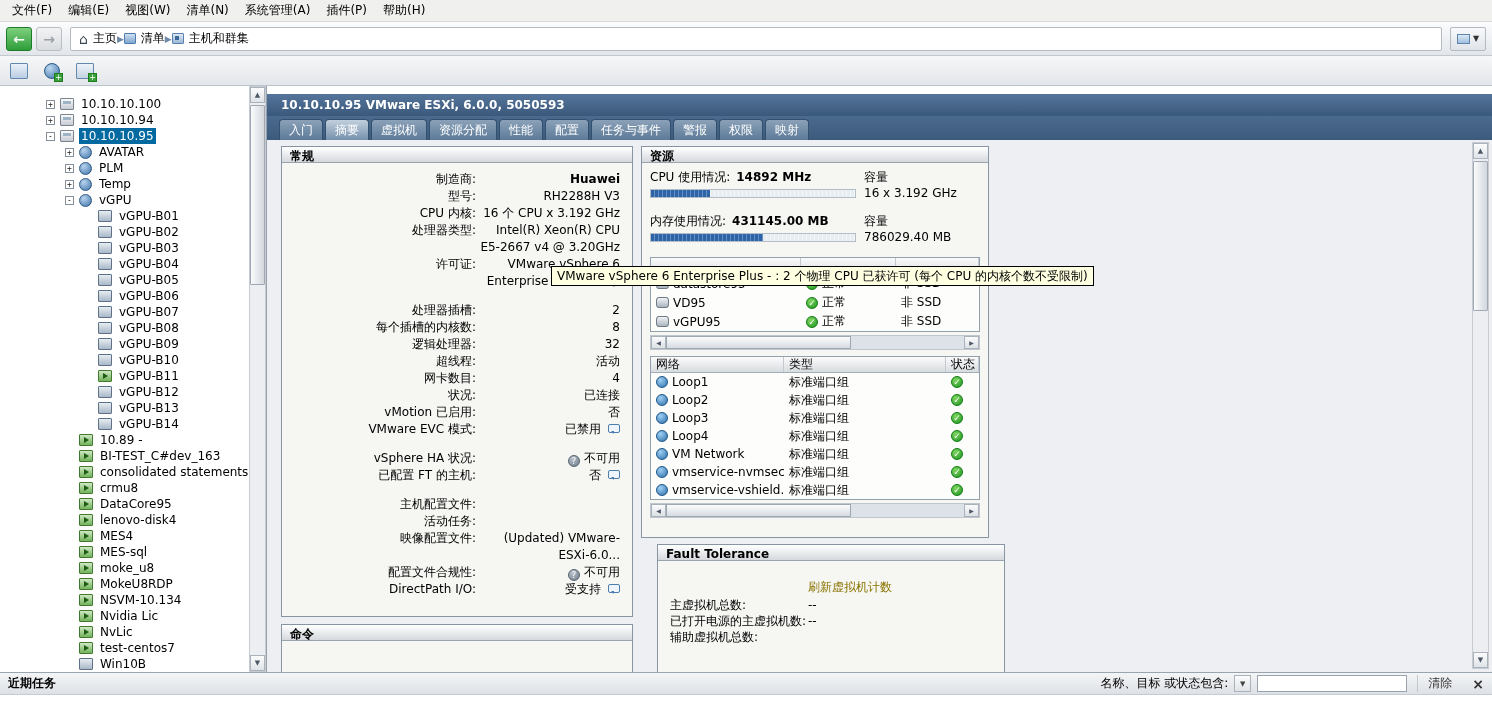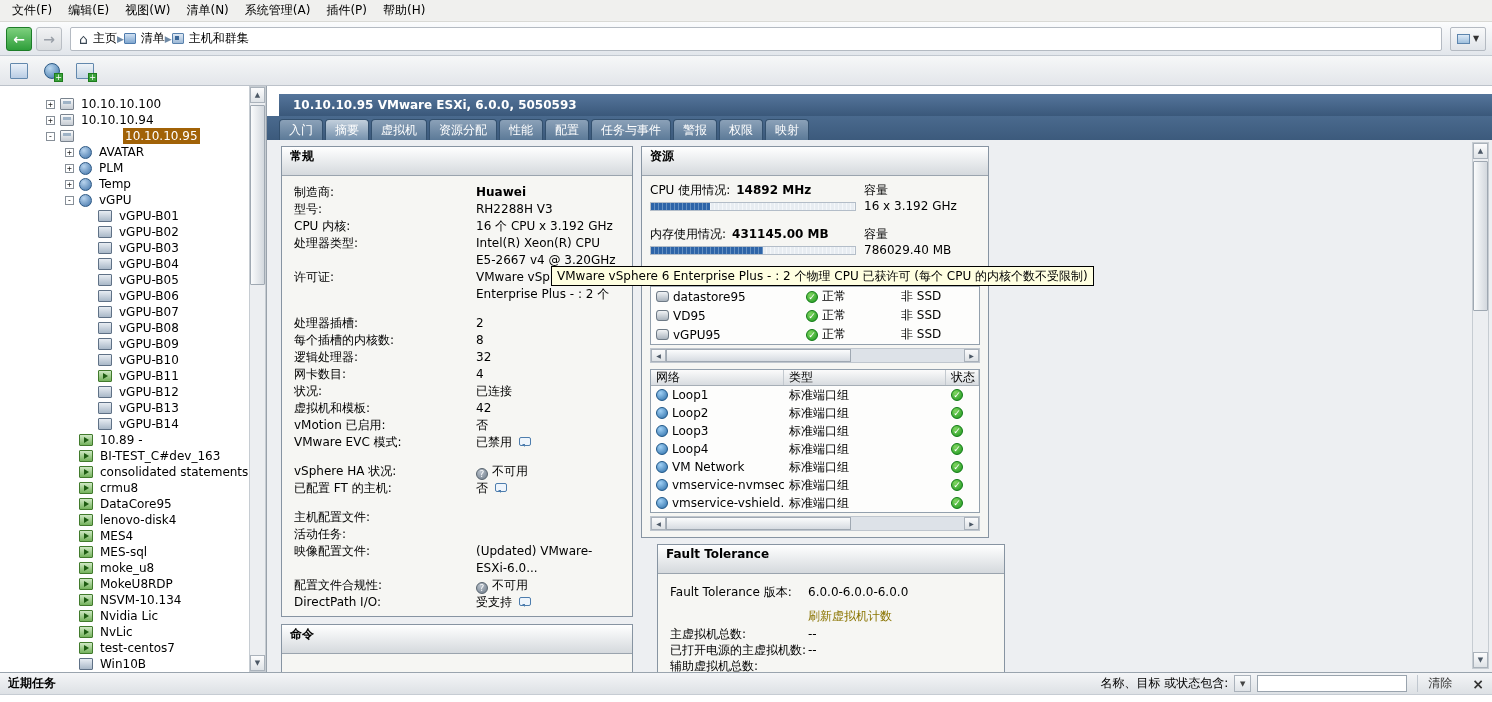--- a/index.html
+++ b/index.html
@@ -57,53 +57,53 @@
   .exp{flex:0 0 9px;width:9px;height:9px;border:1px solid #878f98;background:#fff;font:8px/7px "DejaVu Sans Mono","Liberation Mono",monospace;text-align:center;color:#222;margin-right:5px;}
   .exp.none{visibility:hidden;}
   .ticon{flex:0 0 14px;width:14px;height:12px;margin-right:5px;position:relative;}
   .ticon.host{background:linear-gradient(#fafbfc,#c6ccd3);border:1px solid #79838e;border-radius:1px;}
   .ticon.host::after{content:"";position:absolute;left:2px;top:2px;right:2px;height:3px;background:#9fb3c6;}
   .ticon.pool{flex:0 0 13px;width:13px;height:13px;border-radius:50%;background:radial-gradient(circle at 35% 30%,#b8d4ee,#3f72a8);border:1px solid #2d5884;}
   .ticon.vm{background:linear-gradient(#e8edf3,#a9b8c8);border:1px solid #5f7186;border-radius:1px;}
   .ticon.vm.on{background:linear-gradient(#cfe8c4,#74b25c);border:1px solid #417a2c;}
   .ticon.vm.on::after{content:"";position:absolute;left:4px;top:2px;border-left:5px solid #1e5c12;border-top:3px solid transparent;border-bottom:3px solid transparent;}
   .tlabel{padding:0 2px;}
-  .trow.selected .tlabel{background:#a16207;color:#fff;margin-left:44px;}
+  .trow.selected .tlabel{background:#0369a1;color:#fff;}
 
   
   .vscroll{position:absolute;width:17px;background:#eceef1;border:1px solid #c6ccd2;}
   .tree-vscroll{top:0;right:0;bottom:0;}
   .main-vscroll{top:2px;right:3px;bottom:3px;}
   .sb-btn{position:absolute;left:0;width:15px;height:16px;background:linear-gradient(#fcfcfd,#dfe3e7);border:1px solid #aab2bb;display:flex;align-items:center;justify-content:center;font-size:7px;color:#4c5866;}
   .sb-up{top:0;}
   .sb-up::before{content:"▲";}
   .sb-down{bottom:0;}
   .sb-down::before{content:"▼";}
   .sb-thumb{position:absolute;left:0;width:15px;background:linear-gradient(90deg,#fafbfc,#d3d8de);border:1px solid #9fa8b2;border-radius:1px;}
   .tree-thumb{top:18px;height:180px;}
   .main-thumb{top:18px;height:150px;}
 
   
   .main-content{position:absolute;top:86px;left:267px;right:0;bottom:30px;background:#fff;}
-  .obj-title{position:absolute;top:8px;left:12px;right:0;height:22px;background:linear-gradient(#55759b,#3a587a);color:#fff;font-weight:bold;line-height:22px;padding-left:14px;}
+  .obj-title{position:absolute;top:8px;left:0;right:0;height:22px;background:linear-gradient(#55759b,#3a587a);color:#fff;font-weight:bold;line-height:22px;padding-left:14px;}
   .tabstrip{position:absolute;top:30px;left:0;right:0;height:24px;background:linear-gradient(#4a6a8e,#3c5a7c);padding-left:12px;display:flex;align-items:flex-end;gap:2px;}
   .tab{height:21px;line-height:20px;padding:0 9px;color:#fff;background:linear-gradient(#8ba1b8,#5c7a98);border:1px solid #33506e;border-bottom:0;border-radius:4px 4px 0 0;cursor:pointer;white-space:nowrap;}
   .tab.active{background:linear-gradient(#c2cfdc,#7591ad);}
   .content-area{position:absolute;top:54px;left:0;right:0;bottom:0;background:#edeff2;overflow:hidden;}
 
   .panel{position:absolute;background:#f6f6f3;border:1px solid #8794a2;overflow:hidden;}
-  .panel-h{height:29px;line-height:19px;background:linear-gradient(#ffffff,#d5d9dd);border-bottom:1px solid #9aa4ae;font-weight:bold;padding-left:8px;}
+  .panel-h{height:16px;line-height:19px;background:linear-gradient(#ffffff,#d5d9dd);border-bottom:1px solid #9aa4ae;font-weight:bold;padding-left:8px;}
   .panel-general{left:14px;top:6px;width:352px;height:471px;}
   .panel-commands{left:14px;top:484px;width:352px;height:120px;}
   .panel-resources{left:374px;top:6px;width:348px;height:392px;}
   .panel-ft{left:390px;top:404px;width:348px;height:140px;}
 
   
   .gen-body{padding:8px 12px 0;}
-  .grow{display:flex;line-height:17px;min-height:17px;}
+  .grow{display:flex;line-height:17px;min-height:17px;text-align:right;}
   .grow.spacer{height:12px;min-height:12px;}
   .glabel{flex:0 0 182px;}
   .gvalue{flex:1;min-width:0;}
   .gvalue.bold .vtext{font-weight:bold;}
   .gvalue.clamp2 .vtext{display:block;max-height:34px;overflow:hidden;}
   .stat-ic{display:none;}
   .stat-ic.unavail{display:inline-block;width:12px;height:12px;border-radius:50%;background:radial-gradient(circle at 35% 30%,#b9c2cc,#6e7b88);border:1px solid #58646f;color:#fff;font-size:9px;line-height:11px;text-align:center;vertical-align:-2px;margin-right:4px;}
   .stat-ic.unavail::after{content:"?";}
   .bub{display:none;}
   .bub.show{display:inline-block;width:12px;height:9px;border:1px solid #4d7dad;border-radius:2px;background:#eef5fc;margin-left:7px;position:relative;}
@@ -527,35 +527,35 @@
             <div class="grow">
               <span class="glabel">每个插槽的内核数:</span>
               <span class="gvalue"><span class="vtext">8</span></span>
             </div>
 
             <div class="grow">
               <span class="glabel">逻辑处理器:</span>
               <span class="gvalue"><span class="vtext">32</span></span>
             </div>
 
+            <div class="grow">
+              <span class="glabel">超线程:</span>
+              <span class="gvalue"><span class="vtext">活动</span></span>
+            </div>
 
             <div class="grow">
               <span class="glabel">网卡数目:</span>
               <span class="gvalue"><span class="vtext">4</span></span>
             </div>
 
             <div class="grow">
               <span class="glabel">状况:</span>
               <span class="gvalue"><span class="vtext">已连接</span></span>
             </div>
 
-            <div class="grow">
-              <span class="glabel">虚拟机和模板:</span>
-              <span class="gvalue"><span class="vtext">42</span></span>
-            </div>
 
             <div class="grow">
               <span class="glabel">vMotion 已启用:</span>
               <span class="gvalue"><span class="vtext">否</span></span>
             </div>
 
             <div class="grow">
               <span class="glabel">VMware EVC 模式:</span>
               <span class="gvalue"><span class="vtext">已禁用</span><span class="bub show"></span></span>
             </div>
@@ -789,24 +789,20 @@
             <div class="hs-thumb"></div>
             <div class="hs-btn hs-right"></div>
           </div>
 
         </div>
       </div>
 
       <div class="panel panel-ft">
         <div class="panel-h">Fault Tolerance</div>
         <div class="ft-body">
-          <div class="ft-row">
-            <span class="ft-label">Fault Tolerance 版本:</span>
-            <span>6.0.0-6.0.0-6.0.0</span>
-          </div>
           <div class="ft-link">刷新虚拟机计数</div>
           <div>
 
               <div class="ft-row">
                 <span class="ft-label">主虚拟机总数:</span>
                 <span>--</span>
               </div>
 
               <div class="ft-row">
                 <span class="ft-label">已打开电源的主虚拟机数:</span>

